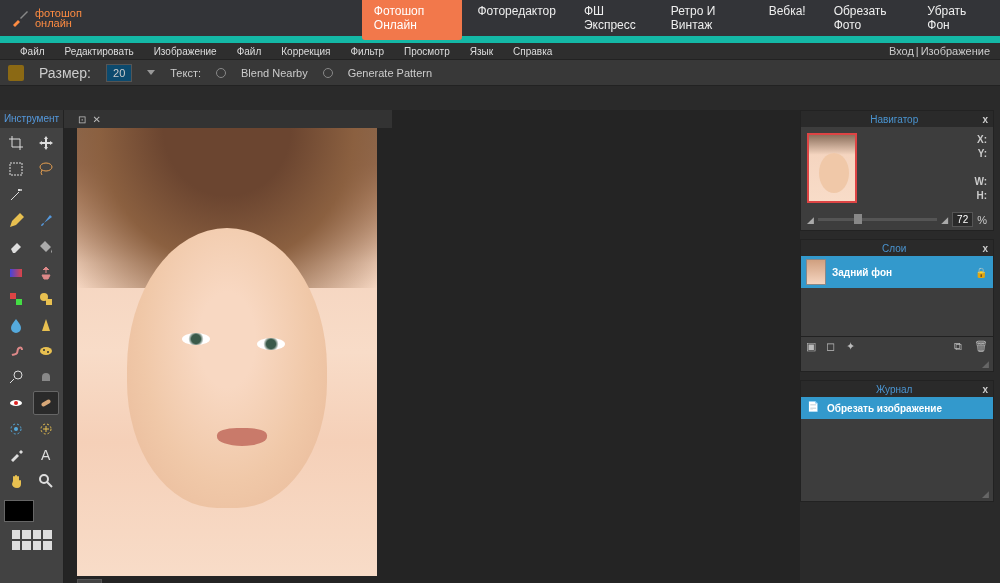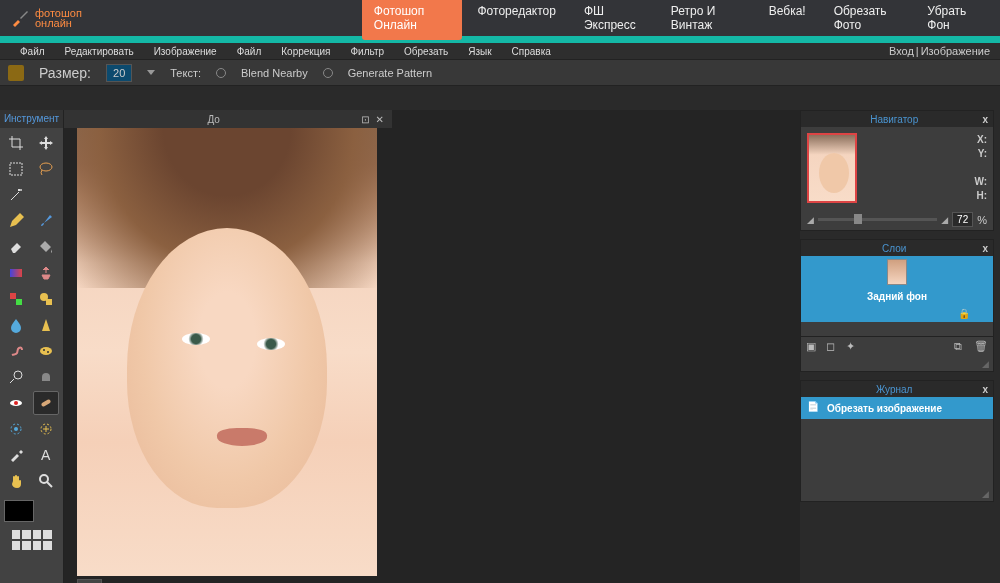--- a/index.html
+++ b/index.html
@@ -58,21 +58,21 @@
 .nav-thumb { width: 50px; height: 70px; background: linear-gradient(180deg, #8b6f5c 0%, #f5d5c0 30%, #f8dcc8 100%); border: 2px solid #d44; position: relative; }
 .nav-thumb-face { position: absolute; width: 30px; height: 40px; left: 10px; top: 18px; background: #f0c8a8; border-radius: 50%; }
 .nav-info { flex: 1; text-align: right; font-size: 10px; line-height: 14px; font-weight: bold; }
 .nav-slider { display: flex; align-items: center; padding: 3px 6px; gap: 4px; }
 .slider-track { flex: 1; height: 3px; background: #555; position: relative; }
 .slider-handle { width: 8px; height: 10px; background: #888; position: absolute; left: 30%; top: -4px; }
 .tri { font-size: 9px; color: #aaa; }
 .zoom-input { background: #2a2a2a; color: #fff; padding: 1px 4px; font-size: 10px; border: 1px solid #555; }
 
 .layer-body { height: 80px; }
-.layer-row { display: flex; align-items: center; padding: 3px 22px; background: #3399cc; color: #fff; font-size: 10px; font-weight: bold; gap: 6px; flex-direction: column; }
+.layer-row { display: flex; align-items: center; padding: 3px 5px; background: #3399cc; color: #fff; font-size: 10px; font-weight: bold; gap: 6px; }
 .layer-thumb { width: 20px; height: 26px; background: linear-gradient(180deg, #d0a080 0%, #f5d5c0 100%); border: 1px solid #888; }
 .layer-lock { margin-left: auto; }
 .layer-footer { display: flex; padding: 3px 5px; gap: 6px; border-top: 1px solid #222; }
 .layer-footer span { width: 14px; height: 14px; color: #bbb; font-size: 11px; cursor: pointer; }
 .spacer { flex: 1; }
 
 .history-body { height: 90px; }
 .history-row { display: flex; align-items: center; padding: 4px 6px; background: #3399cc; color: #fff; font-size: 10px; font-weight: bold; gap: 6px; }
 .history-icon { width: 14px; height: 14px; }
 .resize-grip { text-align: right; padding: 2px 4px; color: #666; font-size: 9px; }
@@ -103,21 +103,21 @@
 </div>
 
 <div class="menubar">
   <div id="menu-container" style="display:flex">
       <div class="menu-item">Файл</div>
       <div class="menu-item">Редактировать</div>
       <div class="menu-item">Изображение</div>
       <div class="menu-item">Файл</div>
       <div class="menu-item">Коррекция</div>
       <div class="menu-item">Фильтр</div>
-      <div class="menu-item">Обрезать</div>
+      <div class="menu-item">Просмотр</div>
       <div class="menu-item">Язык</div>
       <div class="menu-item">Справка</div>
     </div>
   <div class="menu-right">
     <span>Вход</span>
     <span>|</span>
     <span>Изображение</span>
   </div>
 </div>
 
@@ -302,21 +302,20 @@
         <div></div>
         <div></div>
         <div></div>
         <div></div>
       </div>
   </div>
 
   <div class="canvas-area">
     <div style="width:328px">
       <div class="canvas-header">
-        <span class="canvas-title">До</span>
         <span class="canvas-ctrl">⊡</span>
         <span class="canvas-ctrl">✕</span>
       </div>
       <div class="canvas">
         <div class="hair"></div>
         <div class="face-shape"></div>
         <div class="eye-l"></div>
         <div class="eye-r"></div>
         <div class="lips"></div>
       </div>

